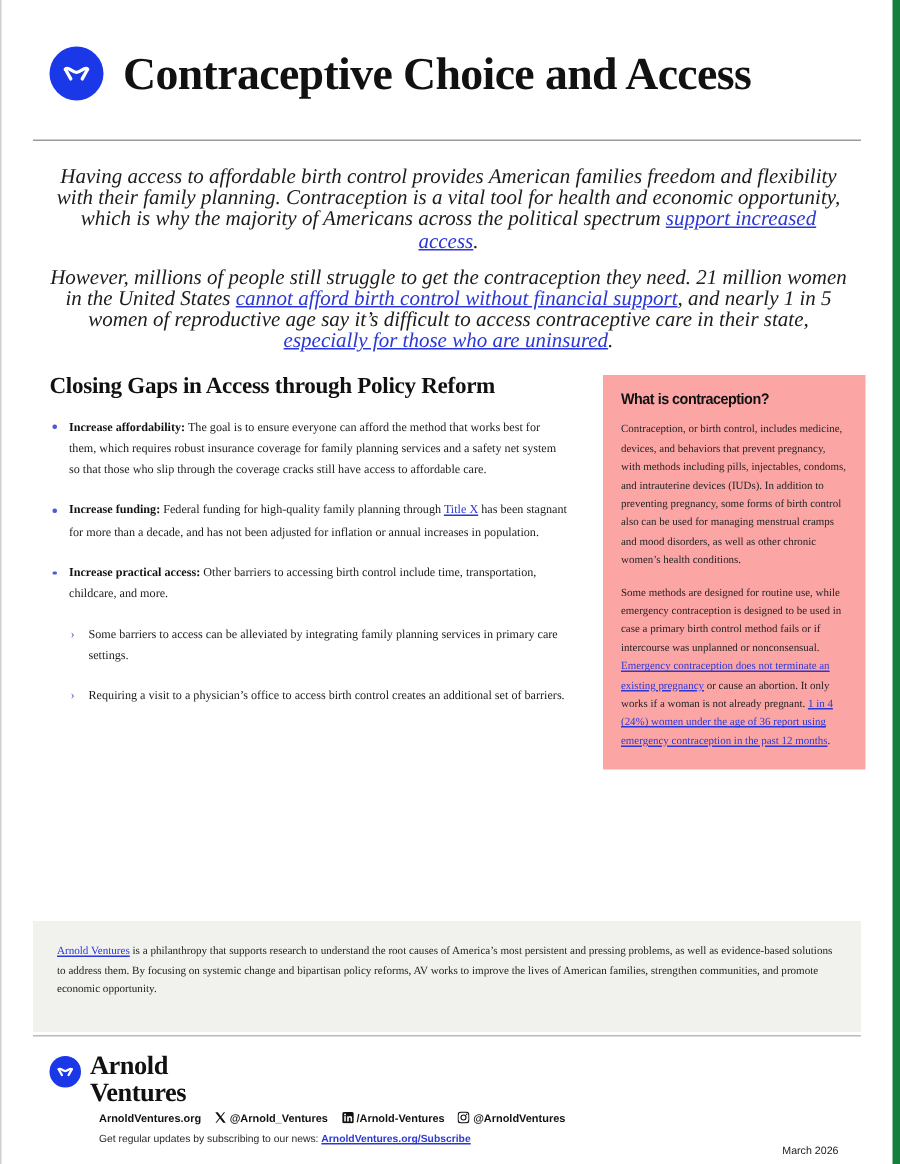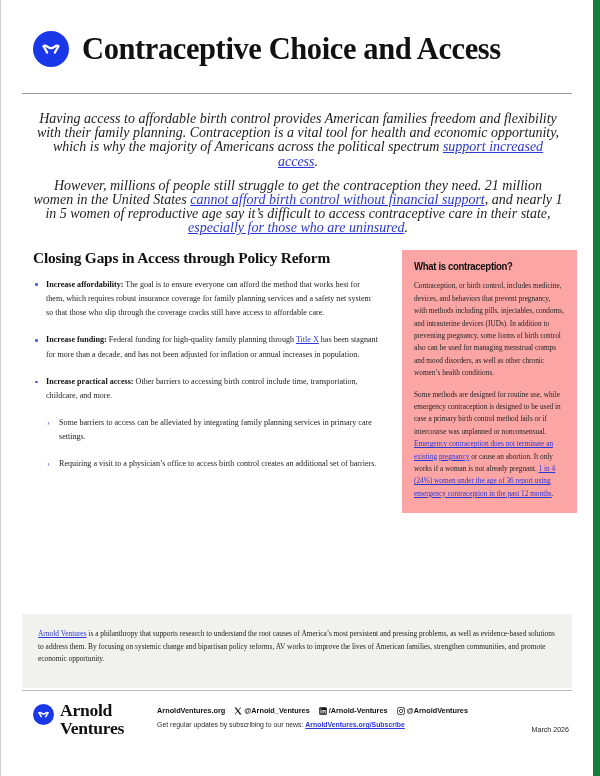--- a/index.html
+++ b/index.html
@@ -14,21 +14,21 @@
     color: #1a1a1a;
     overflow: hidden;
     position: relative;
   }
   .page {
     position: relative;
     width: 600px;
     height: 776px;
     box-sizing: border-box;
     border-left: 1px solid #cfcfcf;
-    border-right: 7px solid #15803d;
+    border-right: 5px solid #15803d;
     background: #fff;
   }
 
   
   .header {
     display: flex;
     align-items: center;
     gap: 13px;
     padding: 31px 30px 0 32px;
   }
@@ -199,26 +199,27 @@
     right: 21px;
     top: 690px;
     height: 1px;
     background: #b9b9b9;
   }
 
   
   .bottom {
     position: absolute;
     left: 0;
-    right: 0;
+    right: 12px;
     top: 702px;
     display: flex;
     align-items: flex-start;
     padding: 0 24px 0 32px;
     box-sizing: border-box;
+    flex-direction: column;
   }
   .brand {
     display: flex;
     align-items: flex-start;
     gap: 6px;
     flex: 0 0 auto;
   }
   .brand .logo-mark { width: 21px; height: 21px; flex: 0 0 21px; margin-top: 2px;}
   .brand-name {
     font-family: "Liberation Serif", serif;
@@ -236,21 +237,21 @@
   .social-row {
     display: flex;
     align-items: center;
     gap: 9px;
     font-family: "Liberation Sans", sans-serif;
     font-weight: bold;
     font-size: 7.3px;
     color: #111;
     white-space: nowrap;
   }
-  .social-item { display: flex; align-items: center; gap: 2px; }
+  .social-item { display: flex; gap: 2px; }
   .ico {
     display: inline-flex;
     align-items: center;
     justify-content: center;
     width: 8px;
     height: 8px;
   }
   .subscribe-row {
     margin-top: 6px;
     font-family: "Liberation Sans", sans-serif;

